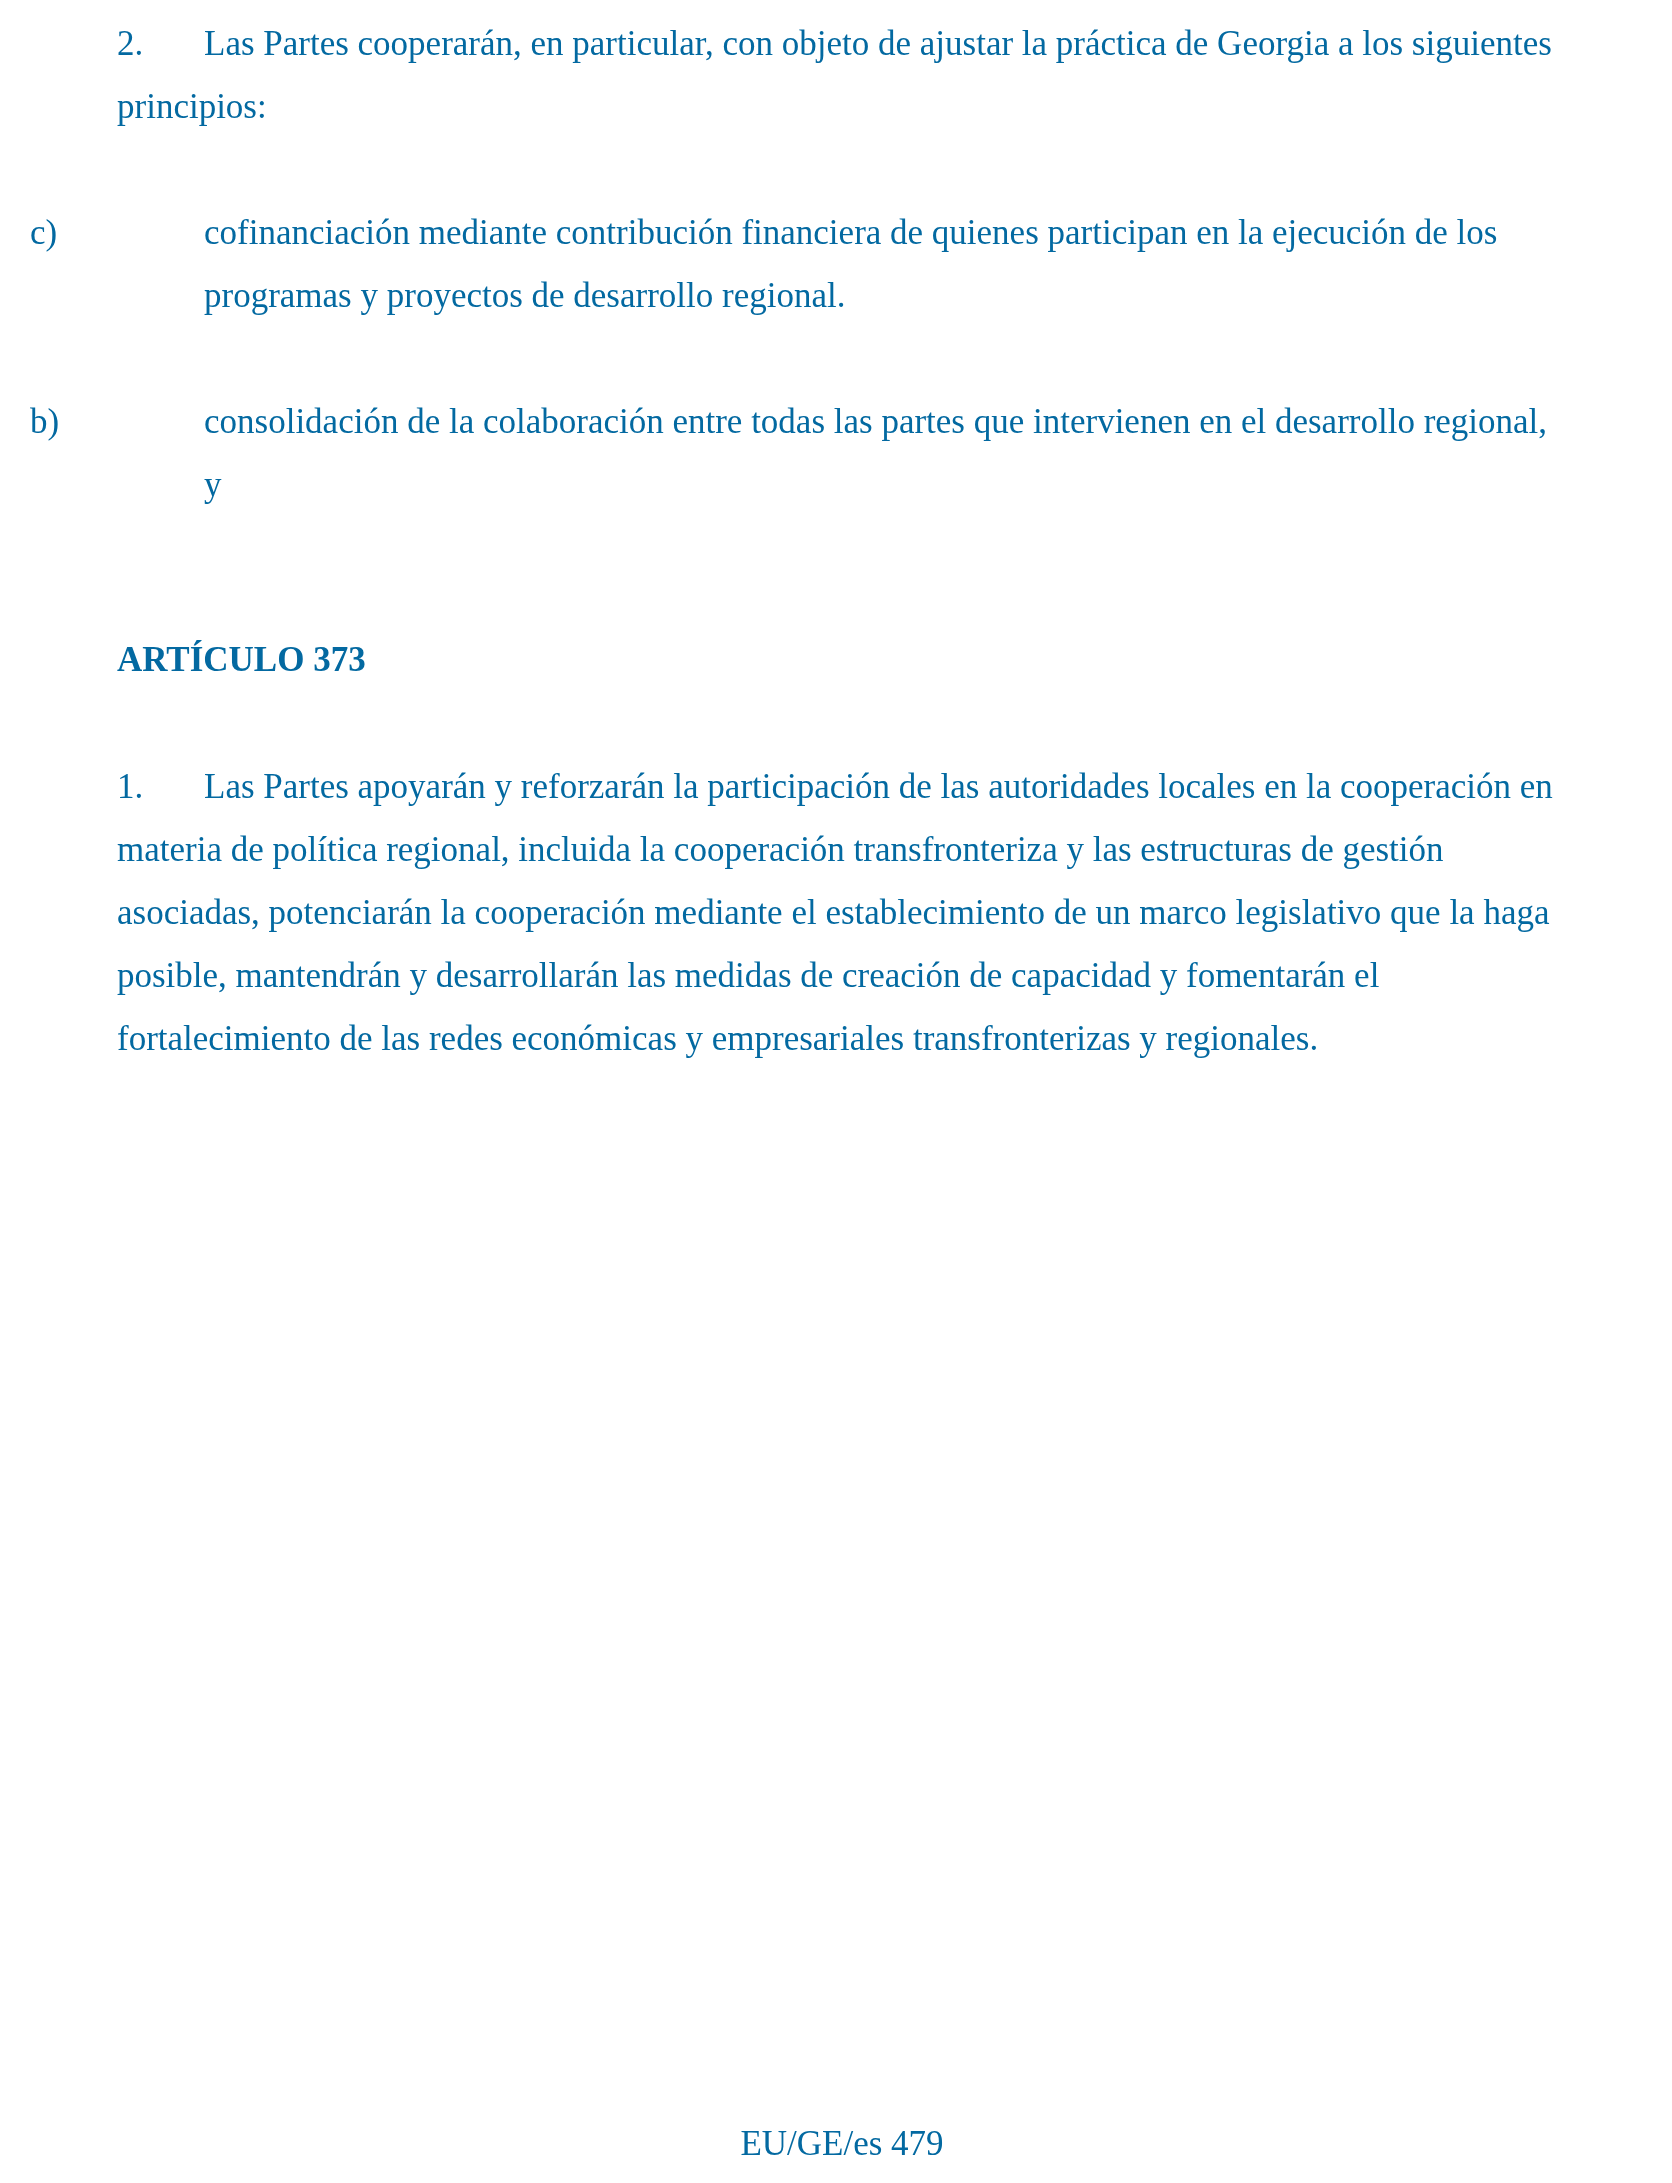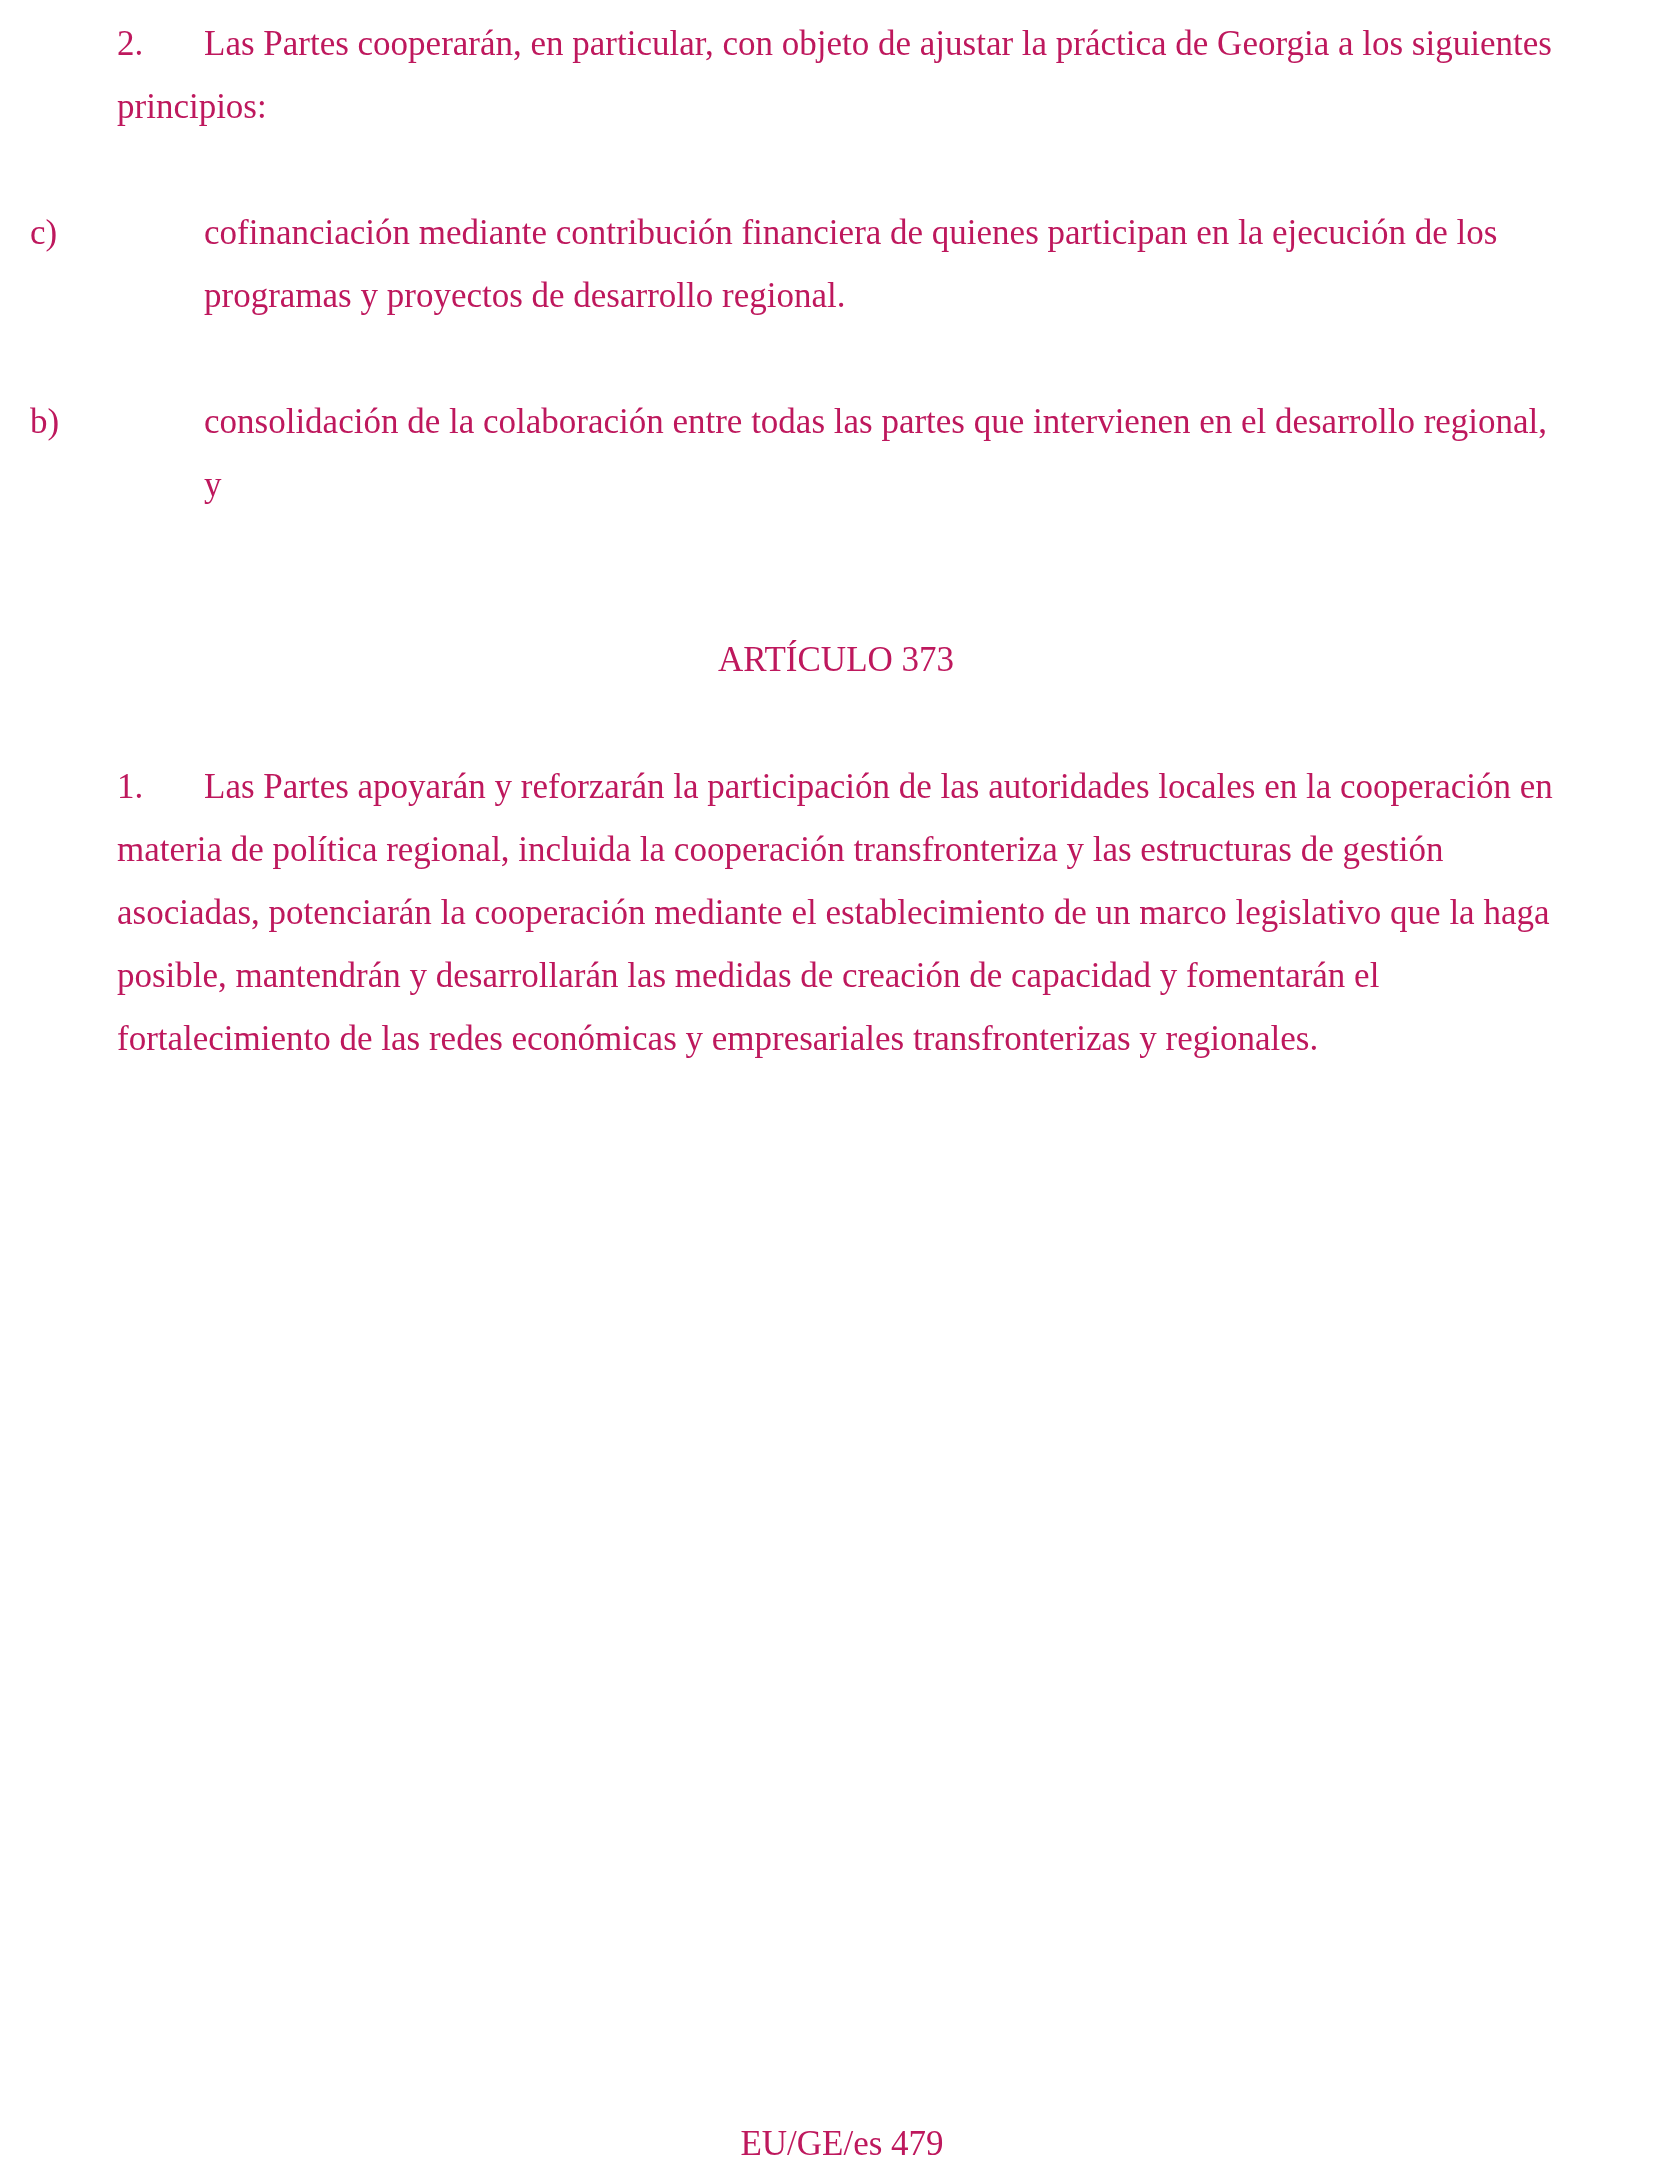--- a/index.html
+++ b/index.html
@@ -5,21 +5,21 @@
   html, body {
     margin: 0;
     padding: 0;
     background: #ffffff;
   }
   .page {
     position: relative;
     width: 1672px;
     height: 2183px;
     background: #ffffff;
-    color: #be185d;
+    color: #0369a1;
     font-family: "Liberation Serif", "DejaVu Serif", serif;
     font-size: 35px;
     line-height: 63px;
     overflow: hidden;
   }
   .content {
     position: absolute;
     left: 117px;
     top: 0;
     width: 1438px;
@@ -39,21 +39,21 @@
     margin: 0;
   }
   
   .list-item {
     margin: 63px 0 0 0;
     padding-left: 87px;
     text-indent: -87px;
   }
   .article-heading {
     margin: 112px 0 0 0;
-    text-align: center;
+    font-weight: bold;
   }
   .para-after-heading {
     margin-top: 64px;
   }
   .footer {
     position: absolute;
     top: 2112px;
     left: 0;
     width: 1672px;
     text-align: center;

